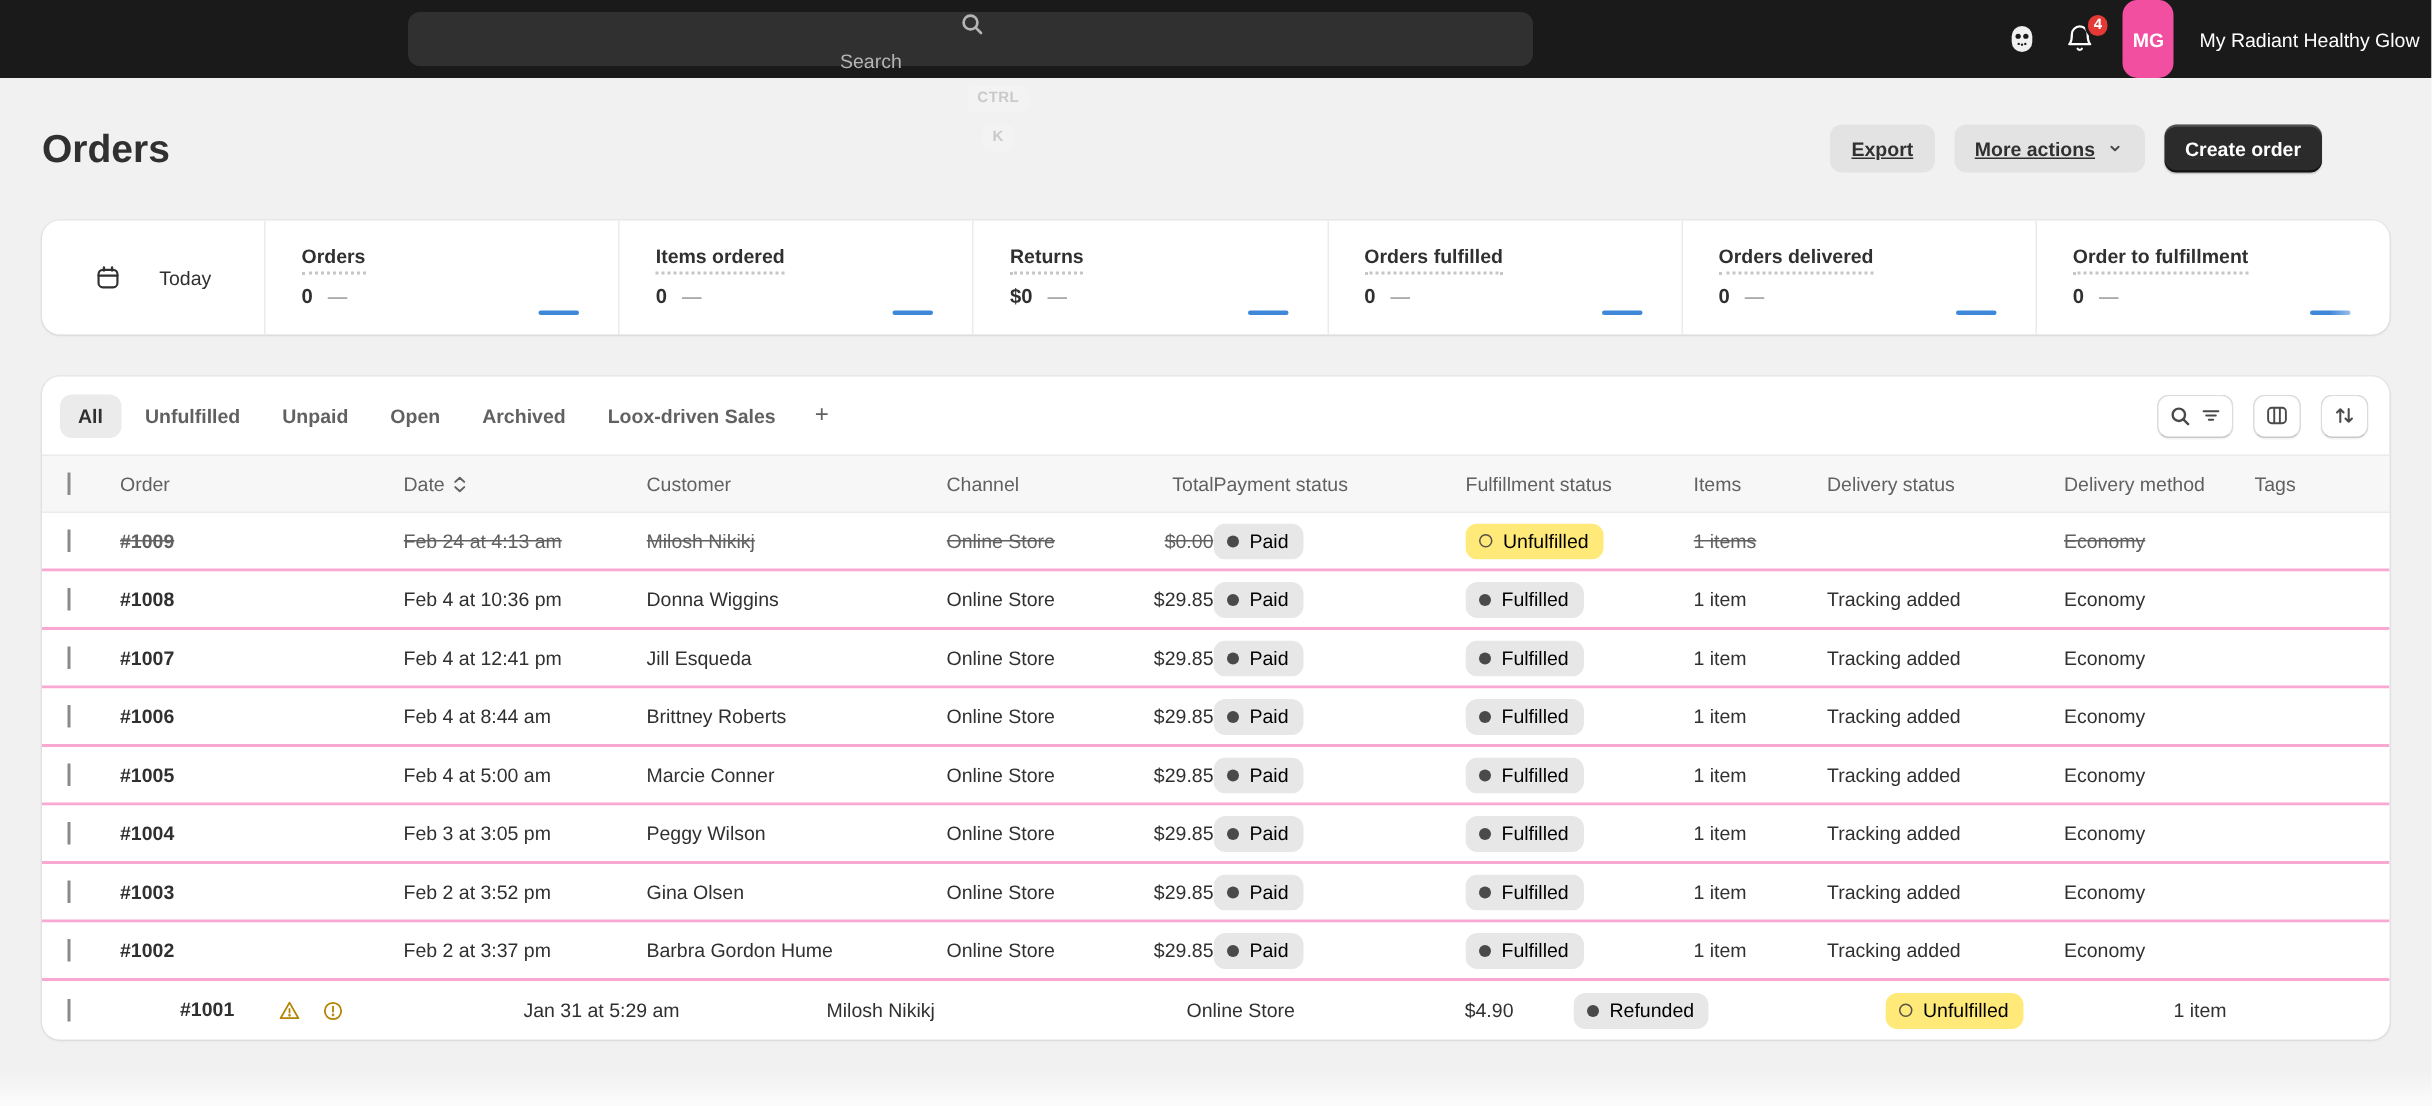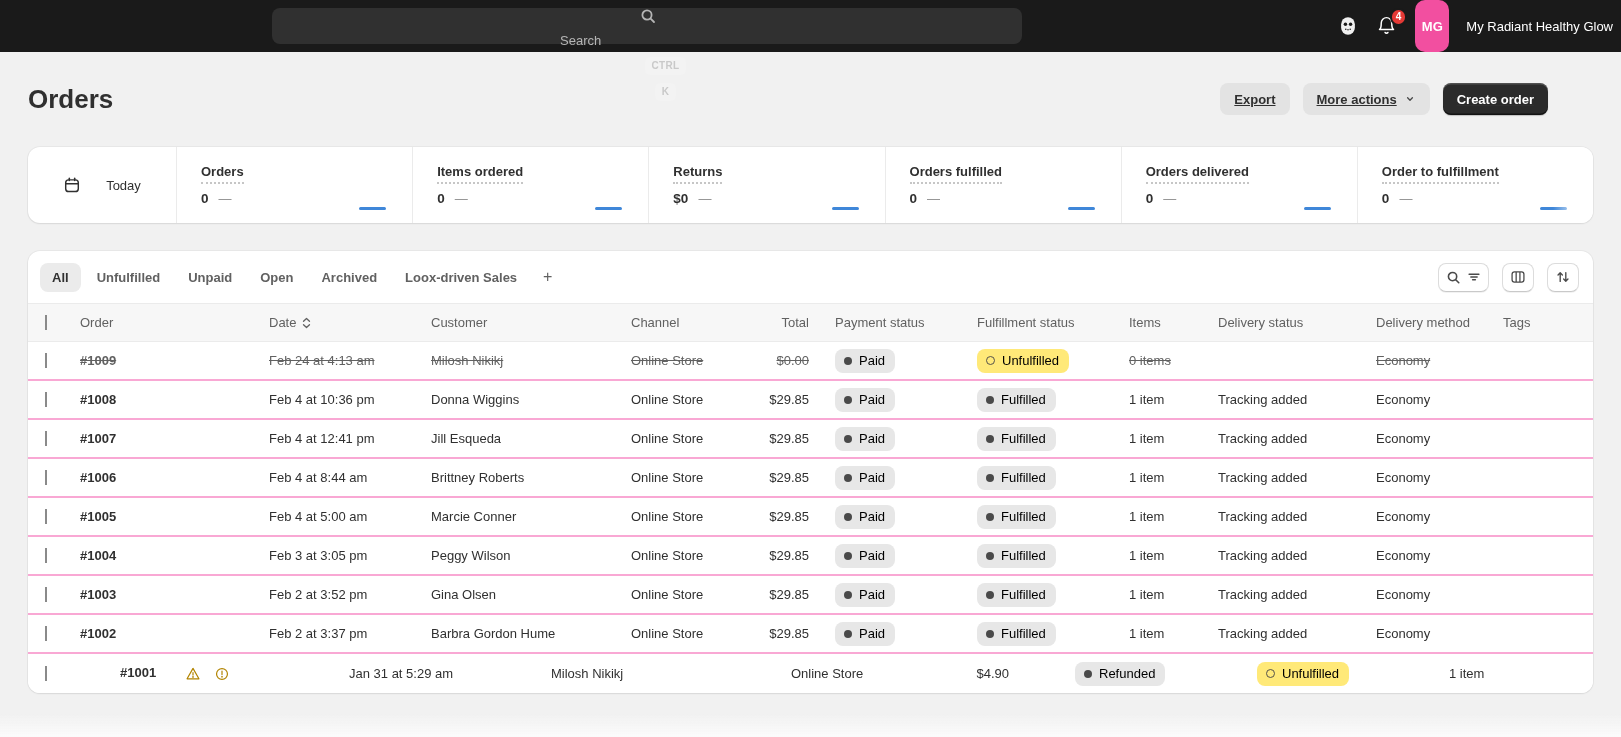--- a/index.html
+++ b/index.html
@@ -108,21 +108,21 @@
     grid-template-columns:52px 189px 162px 200px 90px 88px 168px 152px 89px 158px 127px minmax(0,1fr);
     align-items:center;
   }
   .thead {
     height:39px; background:#f7f7f7; border-top:1px solid #ebebeb; border-bottom:1px solid #ebebeb;
     font-size:13px; font-weight:500; color:#616161;
   }
   .trow { height:39px; border-bottom:2px solid #f9a8d4; font-size:13px; color:#303030; background:#fff; cursor:pointer; }
   .trow:last-child { border-bottom:none;gap:40px; }
   .cell { min-width:0; white-space:nowrap; overflow:hidden; }
-  .c-pay { padding-left:26px; }
+  .c-pay { }
   .c-total { text-align:right; }
   .c-date .hdr-date { display:inline-flex; align-items:center; gap:5px; cursor:pointer; }
   .checkbox {
     width:18px; height:18px; border:1.5px solid #8a8a8a; border-radius:4px;
     background:#fff; margin-left:17px; cursor:pointer;
   }
   .order-num { font-weight:600; color:#303030; }
   .struck { color:#616161 !important; text-decoration:line-through; }
   .warn-icons { display:inline-flex; align-items:center; gap:13px; margin-left:29px; vertical-align:middle; }
 
@@ -310,21 +310,21 @@
         <div class="cell c-chan struck">Online Store</div>
         <div class="cell c-total struck">$0.00</div>
         <div class="cell c-pay"><span class="badge">
             <span class="dot"></span>
             <span>Paid</span>
           </span></div>
         <div class="cell c-ful"><span class="badge attention">
             <span class="dot"></span>
             <span>Unfulfilled</span>
           </span></div>
-        <div class="cell c-items struck">0 items</div>
+        <div class="cell c-items struck">1 items</div>
         <div class="cell c-dstat"></div>
         <div class="cell c-dmeth struck">Economy</div>
         <div class="cell c-tags"></div>
       </div>
       <div class="trow">
         <div class="cell"><span class="checkbox"></span></div>
         <div class="cell c-order"><span class="order-num">#1008</span></div>
         <div class="cell c-date">Feb 4 at 10:36 pm</div>
         <div class="cell c-cust">Donna Wiggins</div>
         <div class="cell c-chan">Online Store</div>

